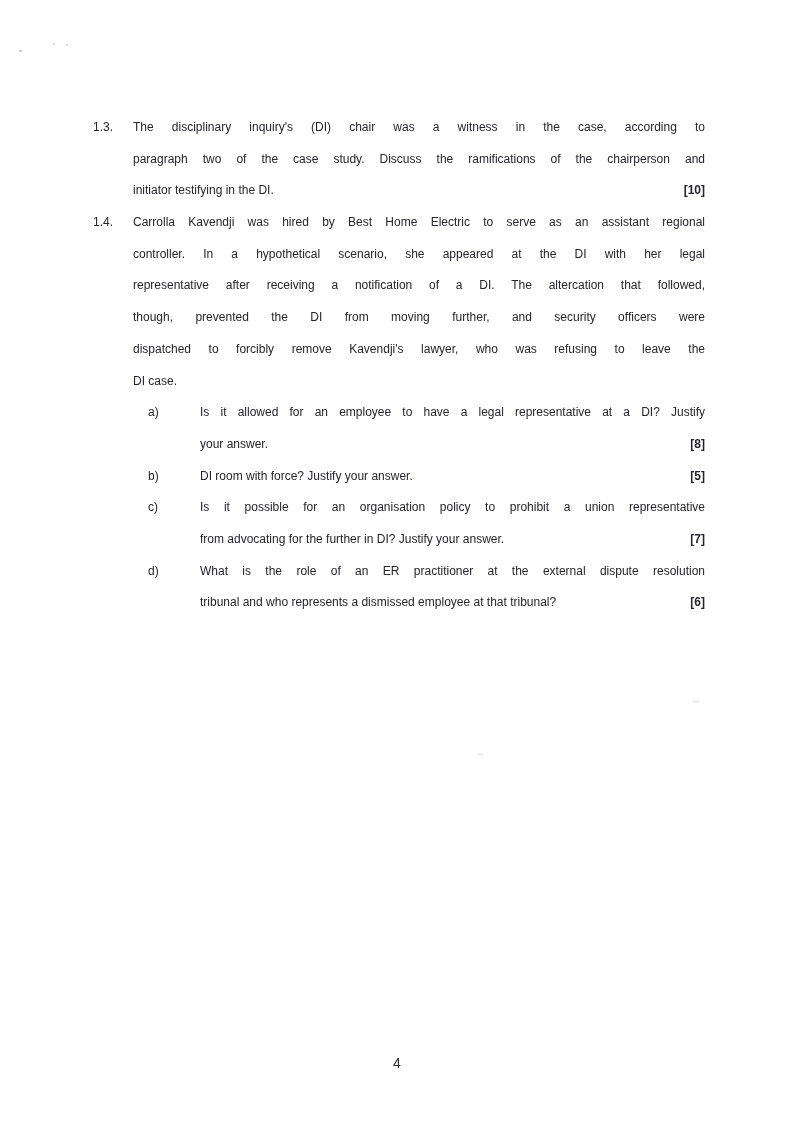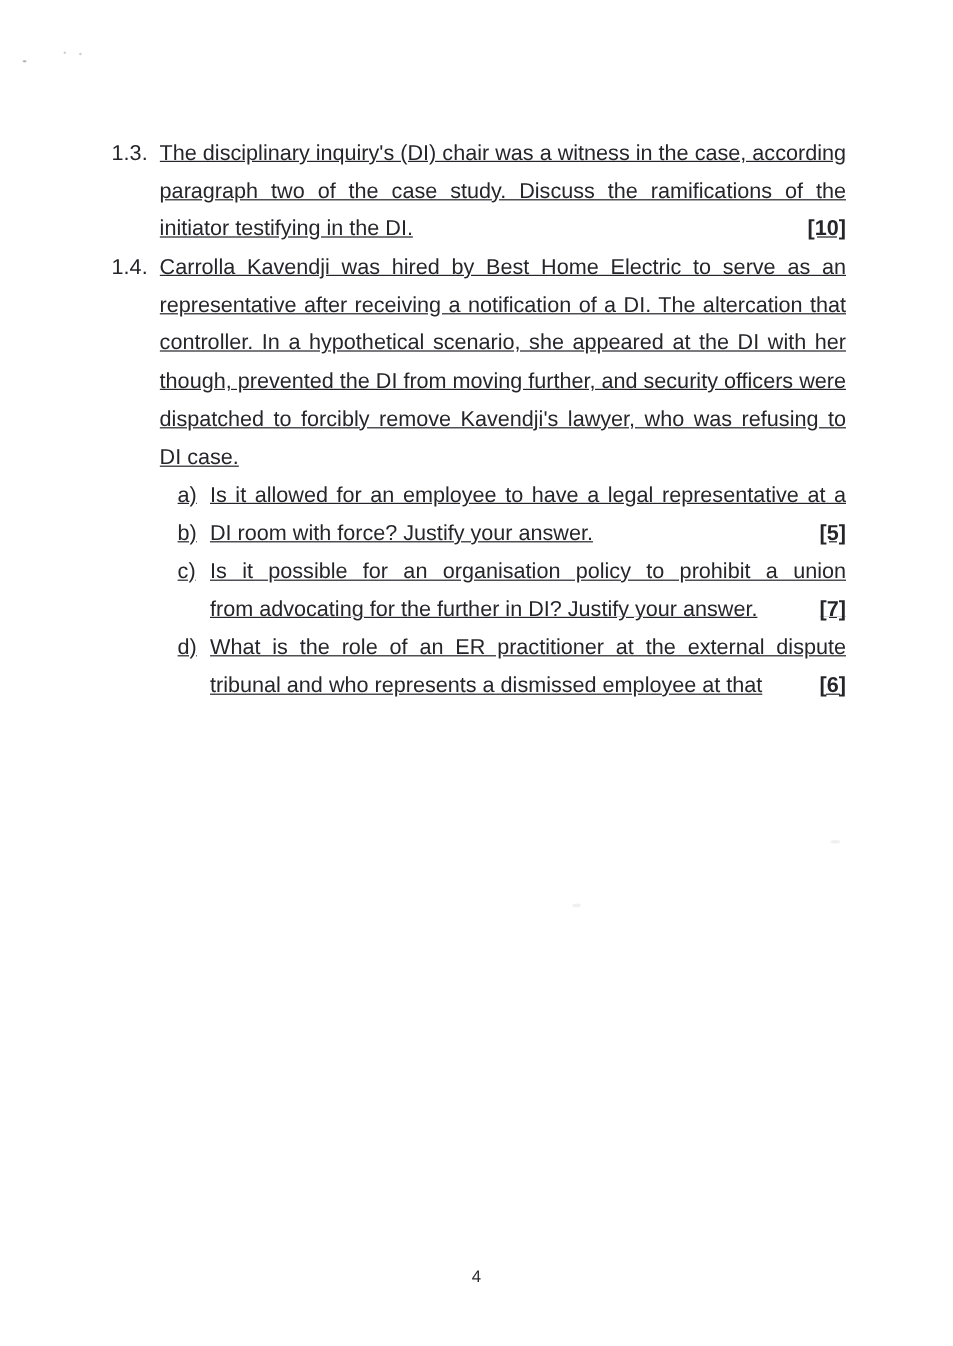--- a/index.html
+++ b/index.html
@@ -18,31 +18,30 @@
   .page {
     position: absolute;
     inset: 0;
     background: #ffffff;
   }
   .content {
     position: absolute;
     left: 93px;
     top: 112px;
     width: 612px;
-    font-size: 18px;
+    font-size: 12px;
   }
   .question { display: flex; }
   .qnum {
     flex: 0 0 40px;
     line-height: 31.7px;
   }
   .qbody {
     flex: 1;
     min-width: 0;
-    text-decoration: underline;
   }
   .line {
     line-height: 31.7px;
     height: 31.7px;
     overflow: hidden;
   }
   .just {
     text-align: justify;
     text-align-last: justify;
   }
@@ -58,20 +57,21 @@
   }
   .subs { margin-left: 15px; }
   .sub { display: flex; }
   .smarker {
     flex: 0 0 27px;
     line-height: 31.7px;
   }
   .sbody {
     flex: 1;
     min-width: 0;
+    margin-left: 25px;
   }
   .page-number {
     position: absolute;
     left: 0;
     right: 0;
     top: 1055px;
     text-align: center;
     font-size: 14px;
     color: #2a2a31;
   }
@@ -107,32 +107,36 @@
           <span>initiator testifying in the DI.</span>
           <span class="mark">[10]</span>
         </div>
       </div>
     </div>
 
     <div class="question">
       <div class="qnum">1.4.</div>
       <div class="qbody">
         <div class="line just">Carrolla Kavendji was hired by Best Home Electric to serve as an assistant regional</div>
+        <div class="line just">controller. In a hypothetical scenario, she appeared at the DI with her legal</div>
         <div class="line just">representative after receiving a notification of a DI. The altercation that followed,</div>
-        <div class="line just">controller. In a hypothetical scenario, she appeared at the DI with her legal</div>
         <div class="line just">though, prevented the DI from moving further, and security officers were</div>
         <div class="line just">dispatched to forcibly remove Kavendji's lawyer, who was refusing to leave the</div>
         <div class="line">DI case.</div>
 
         <div class="subs">
 
           <div class="sub">
             <div class="smarker">a)</div>
             <div class="sbody">
               <div class="line just">Is it allowed for an employee to have a legal representative at a DI? Justify</div>
+              <div class="line lastline">
+                <span>your answer.</span>
+                <span class="mark">[8]</span>
+              </div>
             </div>
           </div>
 
           <div class="sub">
             <div class="smarker">b)</div>
             <div class="sbody">
               <div class="line lastline">
                 <span>DI room with force? Justify your answer.</span>
                 <span class="mark">[5]</span>
               </div>

